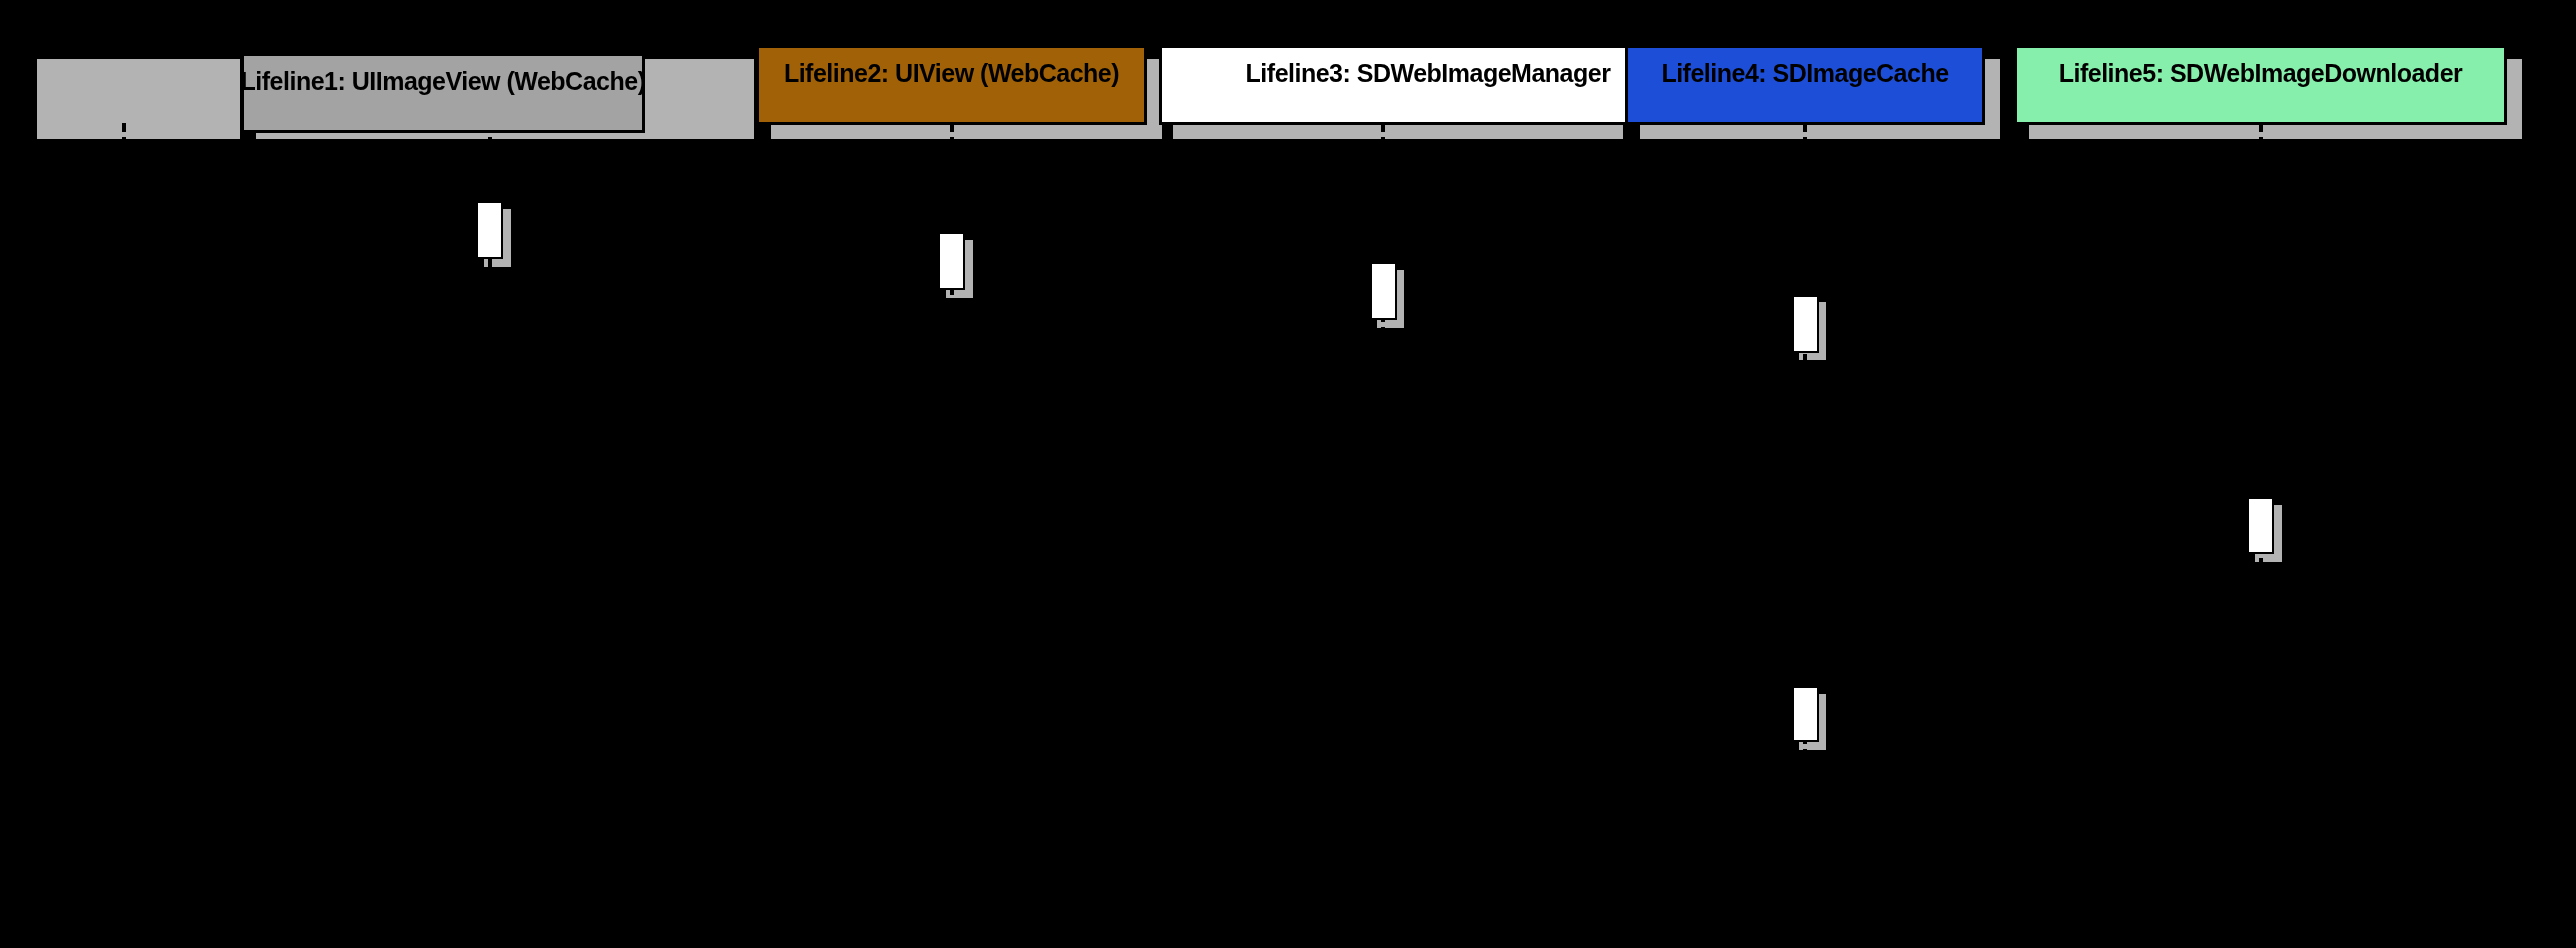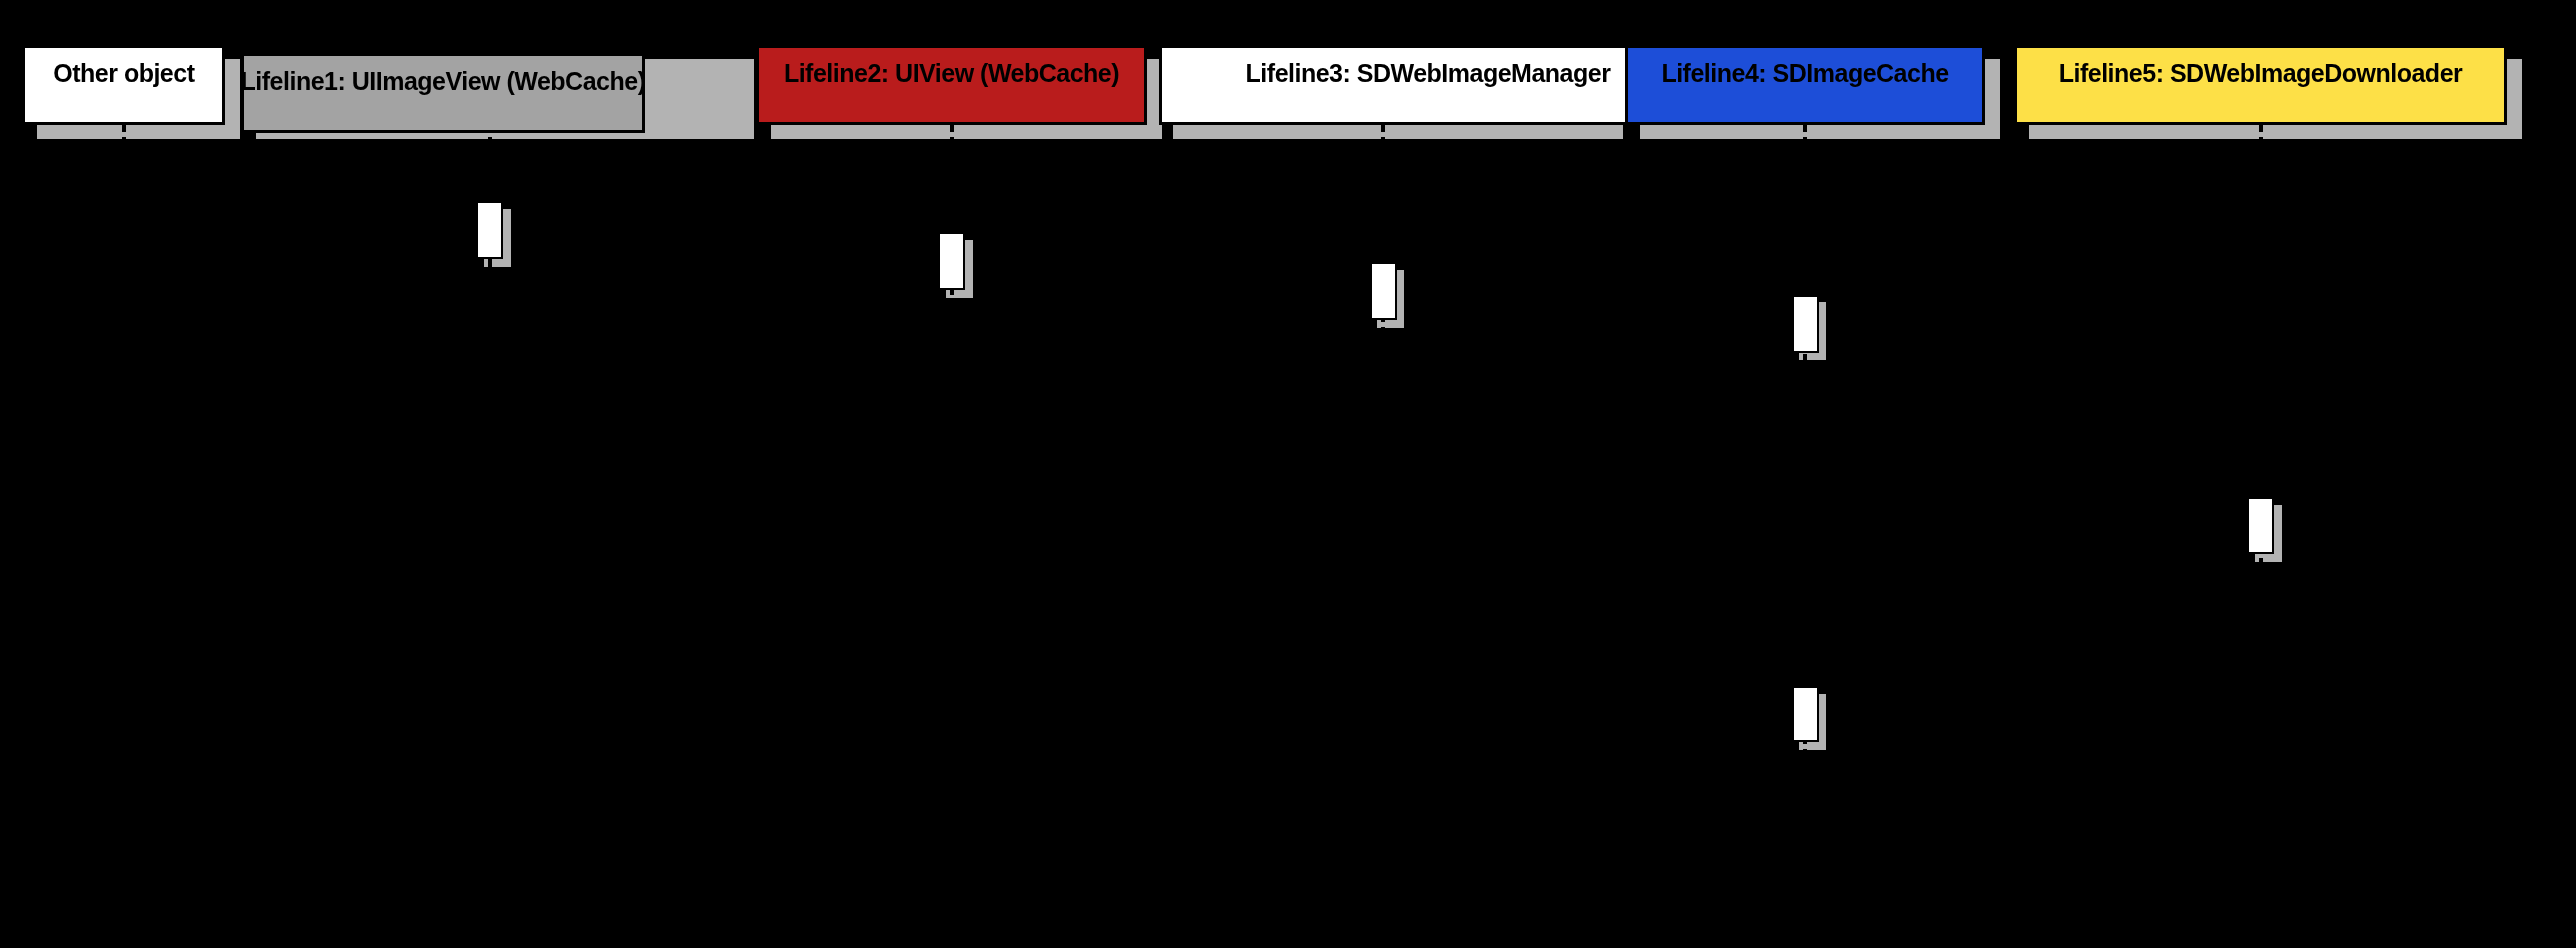--- a/index.html
+++ b/index.html
@@ -60,36 +60,33 @@
     box-sizing: border-box;
     z-index: 3;
   }
 </style>
 </head>
 <body>
 
 <div id="stage" style="background: rgb(0, 0, 0);">
   <div class="box-shadow" style="left: 37px; top: 59px; width: 203px; height: 80px; background: rgb(179, 179, 179);"></div>
   <div class="lifeline-line" style="left: 122px; top: 123px; height: 791px;"></div>
-  <div class="header-box" style="left: 22.4px; top: 45px; width: 203px; height: 80px; background: rgb(255, 255, 255); border-color: rgb(0, 0, 0);">
-    <span class="label">Other object</span>
-  </div>
 
   <div class="box-shadow" style="left: 256px; top: 59px; width: 498px; height: 80px; background: rgb(179, 179, 179);"></div>
   <div class="lifeline-line" style="left: 488px; top: 123px; height: 791px;"></div>
   <div class="header-box" style="left: 241px; top: 53px; width: 404px; height: 80px; background: #a3a3a3; border-color: rgb(0, 0, 0);">
     <span class="label">Lifeline1: UIImageView (WebCache)</span>
   </div>
 
   <div class="act-shadow" style="left: 484px; top: 209px; width: 27px; height: 58px; background: rgb(179, 179, 179);"></div>
   <div class="act-bar" style="left: 476px; top: 201px; width: 27px; height: 58px; background: rgb(255, 255, 255); border-color: rgb(0, 0, 0);"></div>
 
   <div class="box-shadow" style="left: 771px; top: 59px; width: 391px; height: 80px; background: rgb(179, 179, 179);"></div>
   <div class="lifeline-line" style="left: 950px; top: 123px; height: 791px;"></div>
-  <div class="header-box" style="left: 756px; top: 45px; width: 391px; height: 80px; background: #b91c1c; border-color: rgb(0, 0, 0);">
+  <div class="header-box" style="left: 756px; top: 45px; width: 391px; height: 80px; background: #a16207; border-color: rgb(0, 0, 0);">
     <span class="label">Lifeline2: UIView (WebCache)</span>
   </div>
 
   <div class="act-shadow" style="left: 946px; top: 240px; width: 27px; height: 58px; background: rgb(179, 179, 179);"></div>
   <div class="act-bar" style="left: 938px; top: 232px; width: 27px; height: 58px; background: rgb(255, 255, 255); border-color: rgb(0, 0, 0);"></div>
 
   <div class="box-shadow" style="left: 1173px; top: 59px; width: 450px; height: 80px; background: rgb(179, 179, 179);"></div>
   <div class="lifeline-line" style="left: 1381px; top: 123px; height: 791px;"></div>
   <div class="header-box" style="left: 1159px; top: 45px; width: 538px; height: 80px; background: rgb(255, 255, 255); border-color: rgb(0, 0, 0);">
     <span class="label">Lifeline3: SDWebImageManager</span>
@@ -105,20 +102,20 @@
   </div>
 
   <div class="act-shadow" style="left: 1799px; top: 302px; width: 27px; height: 58px; background: rgb(179, 179, 179);"></div>
   <div class="act-bar" style="left: 1792px; top: 295px; width: 27px; height: 58px; background: rgb(255, 255, 255); border-color: rgb(0, 0, 0);"></div>
 
   <div class="act-shadow" style="left: 1799px; top: 694px; width: 27px; height: 56px; background: rgb(179, 179, 179);"></div>
   <div class="act-bar" style="left: 1792px; top: 686px; width: 27px; height: 56px; background: rgb(255, 255, 255); border-color: rgb(0, 0, 0);"></div>
 
   <div class="box-shadow" style="left: 2029px; top: 59px; width: 493px; height: 80px; background: rgb(179, 179, 179);"></div>
   <div class="lifeline-line" style="left: 2259px; top: 123px; height: 791px;"></div>
-  <div class="header-box" style="left: 2014px; top: 45px; width: 493px; height: 80px; background: #fde047; border-color: rgb(0, 0, 0);">
+  <div class="header-box" style="left: 2014px; top: 45px; width: 493px; height: 80px; background: #86efac; border-color: rgb(0, 0, 0);">
     <span class="label">Lifeline5: SDWebImageDownloader</span>
   </div>
 
   <div class="act-shadow" style="left: 2255px; top: 505px; width: 27px; height: 57px; background: rgb(179, 179, 179);"></div>
   <div class="act-bar" style="left: 2247px; top: 497px; width: 27px; height: 57px; background: rgb(255, 255, 255); border-color: rgb(0, 0, 0);"></div>
 </div>
 
 
 </body></html>

